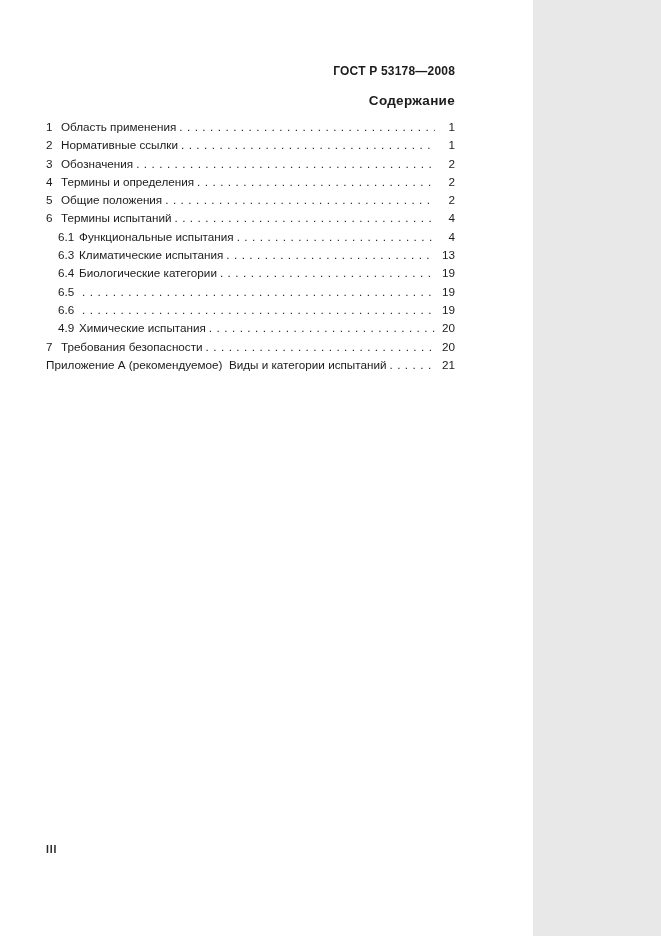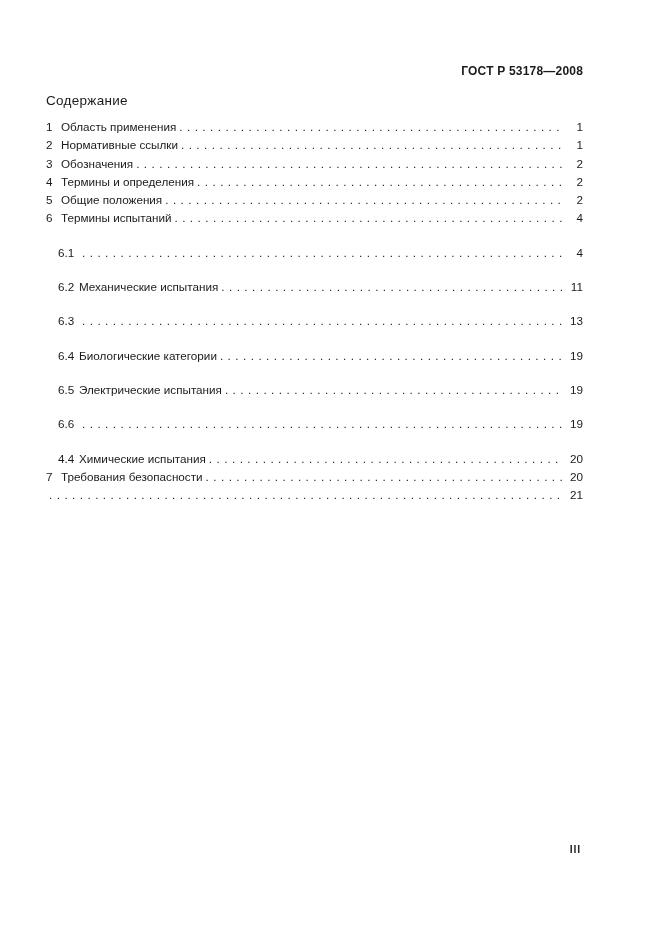--- a/index.html
+++ b/index.html
@@ -1,18 +1,18 @@
 <!DOCTYPE html>
 <html><head>
 <meta charset="utf-8">
 <style>
   html, body { margin: 0; padding: 0; background: #e8e8e8; }
   .sheet {
     position: relative;
-    width: 661px;
+    width: 533px;
     height: 936px;
     background: #ffffff;
     font-family: "Liberation Sans", sans-serif;
     color: #1b1b1b;
     overflow: hidden;
   }
   .doc-header {
     position: absolute;
     top: 64px;
     left: 46px;
@@ -20,41 +20,41 @@
     text-align: right;
     font-size: 12px;
     font-weight: bold;
     letter-spacing: 0.2px;
   }
   .doc-title {
     position: absolute;
     top: 93px;
     left: 46px;
     right: 78px;
-    text-align: left;
+    text-align: right;
     font-size: 13.5px;
-    font-weight: normal;
+    font-weight: bold;
     letter-spacing: 0.3px;
   }
   .toc {
     position: absolute;
     top: 118px;
     left: 46px;
     right: 78px;
   }
   .toc-row {
     display: flex;
     align-items: baseline;
     height: 18.3px;
     line-height: 18.3px;
     font-size: 11.7px;
   }
   .num { flex: none; }
   .lvl1 .num { width: 15px; }
-  .lvl2 { padding-left: 12px; margin-top: 16px; }
+  .lvl2 { padding-left: 12px; }
   .lvl2 .num { width: 21px; }
   .label { flex: none; white-space: pre; }
   .dots {
     flex: 1 1 auto;
     overflow: hidden;
     white-space: nowrap;
     text-align: right;
     margin-left: 3px;
     margin-right: 5px;
     letter-spacing: 0.6px;
@@ -66,21 +66,20 @@
   .page-num {
     flex: none;
     min-width: 15px;
     text-align: right;
   }
   .footer-page-num {
     position: absolute;
     top: 843px;
     left: 46px;
     right: 80px;
-    text-align: right;
     font-size: 10.5px;
     font-weight: bold;
     letter-spacing: 0.8px;
     color: #2a2a2a;
   }
 </style>
 </head>
 <body>
 
 <div class="sheet">
@@ -127,73 +126,69 @@
 
   <div class="toc-row lvl1">
     <span class="num">6</span>
     <span class="label">Термины испытаний</span>
     <span class="dots"></span>
     <span class="page-num">4</span>
   </div>
 
   <div class="toc-row lvl2">
     <span class="num">6.1</span>
+    <span class="label">Функциональные испытания</span>
     <span class="dots"></span>
     <span class="page-num">4</span>
   </div>
 
-  <div class="toc-row lvl2">
-    <span class="num">6.2</span>
-    <span class="label">Механические испытания</span>
-    <span class="dots"></span>
-    <span class="page-num">11</span>
-  </div>
 
   <div class="toc-row lvl2">
     <span class="num">6.3</span>
+    <span class="label">Климатические испытания</span>
     <span class="dots"></span>
     <span class="page-num">13</span>
   </div>
 
   <div class="toc-row lvl2">
     <span class="num">6.4</span>
     <span class="label">Биологические категории</span>
     <span class="dots"></span>
     <span class="page-num">19</span>
   </div>
 
   <div class="toc-row lvl2">
     <span class="num">6.5</span>
-    <span class="label">Электрические испытания</span>
     <span class="dots"></span>
     <span class="page-num">19</span>
   </div>
 
   <div class="toc-row lvl2">
     <span class="num">6.6</span>
     <span class="dots"></span>
     <span class="page-num">19</span>
   </div>
 
   <div class="toc-row lvl2">
-    <span class="num">4.4</span>
+    <span class="num">4.9</span>
     <span class="label">Химические испытания</span>
     <span class="dots"></span>
     <span class="page-num">20</span>
   </div>
 
   <div class="toc-row lvl1">
     <span class="num">7</span>
     <span class="label">Требования безопасности</span>
     <span class="dots"></span>
     <span class="page-num">20</span>
   </div>
 
   <div class="toc-row lvl0">
 
+    <span class="label">Приложение А (рекомендуемое)  Виды и категории испытаний</span>
     <span class="dots"></span>
     <span class="page-num">21</span>
   </div>
 
 </div>
 
   <div class="footer-page-num">III</div>
 
 </div>
 

